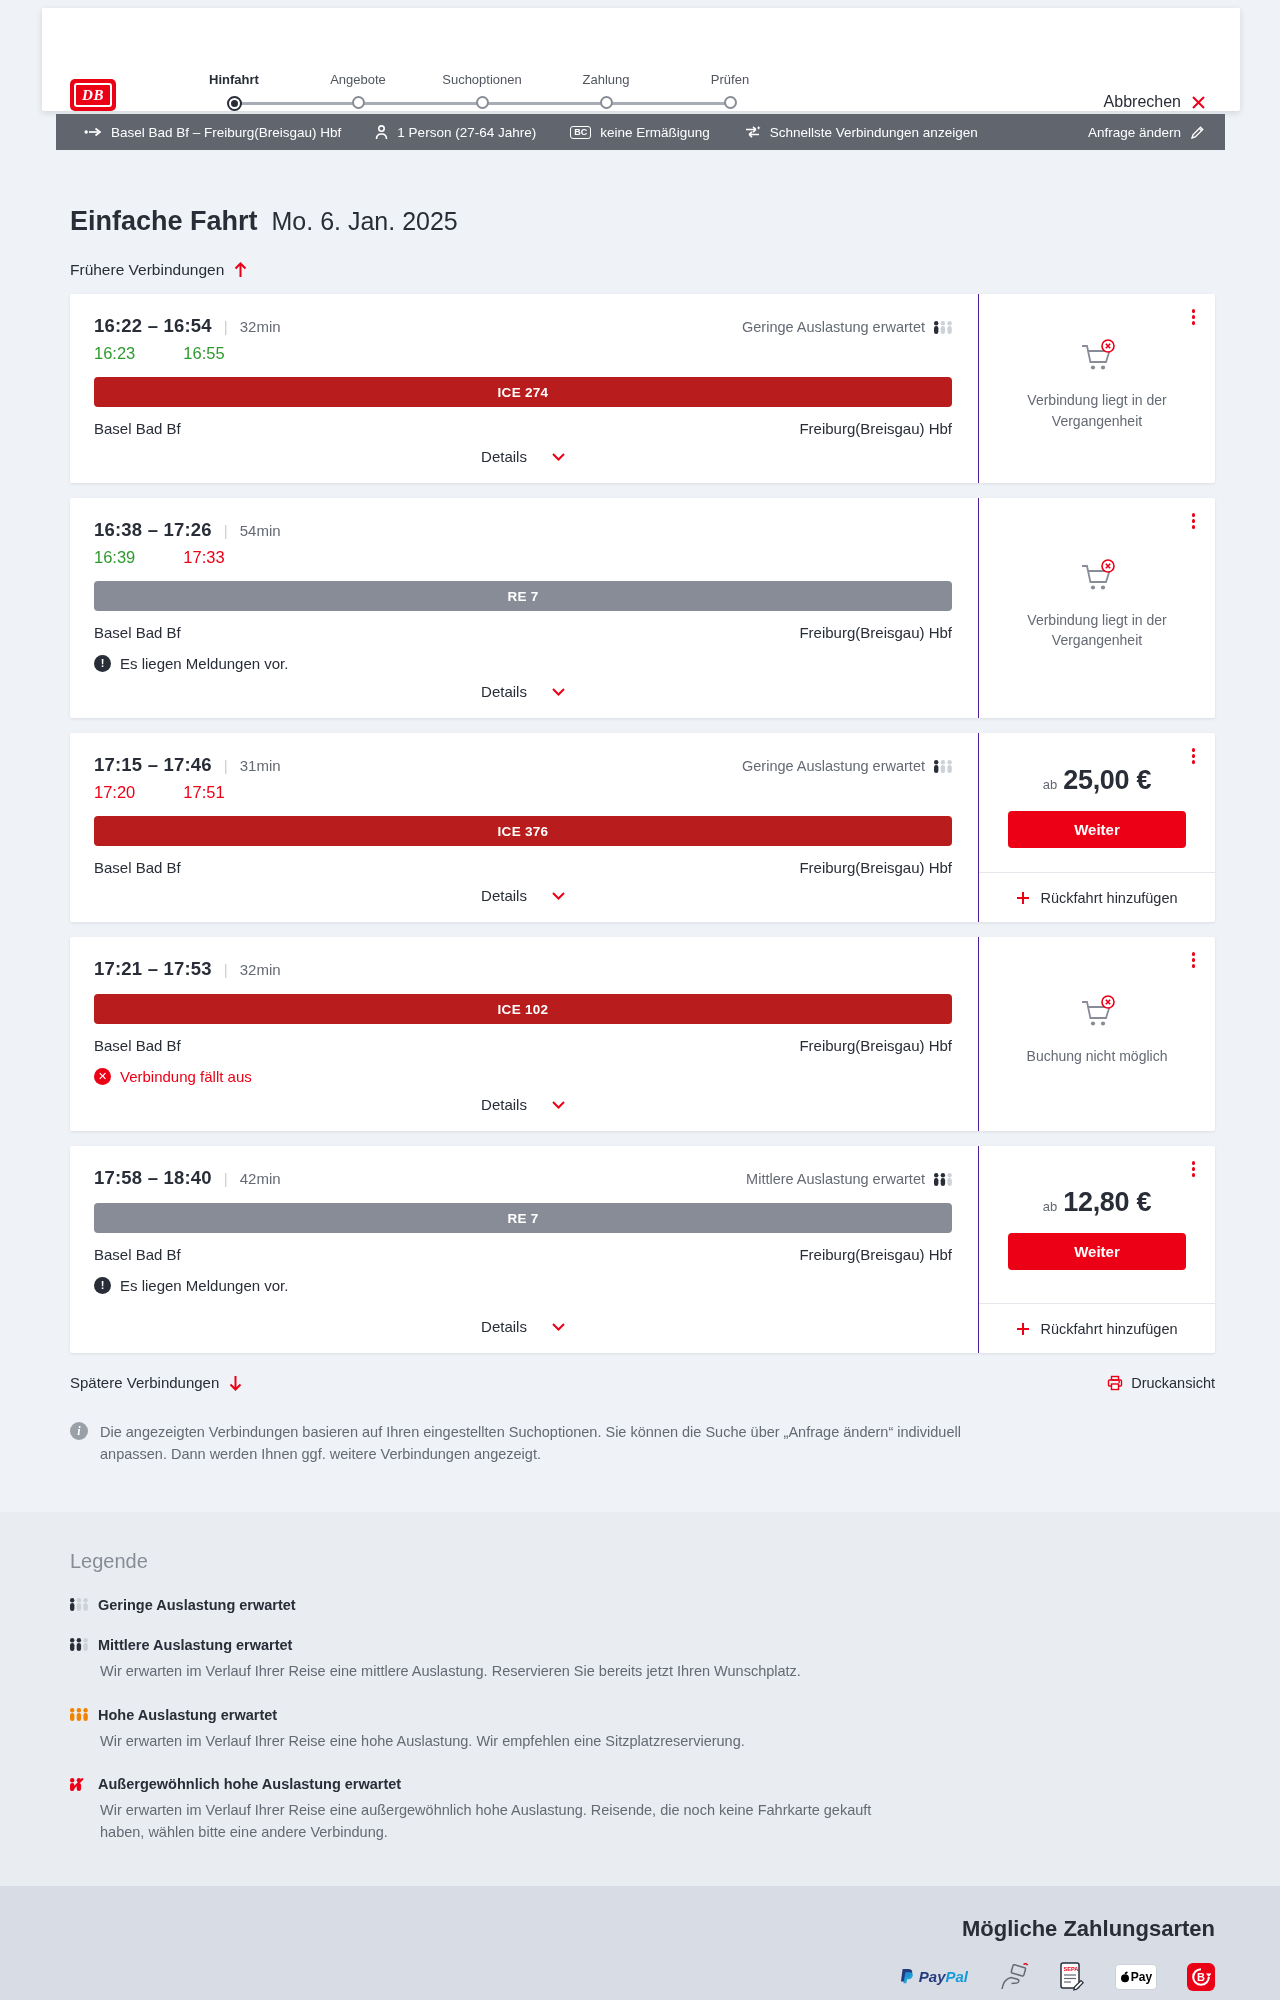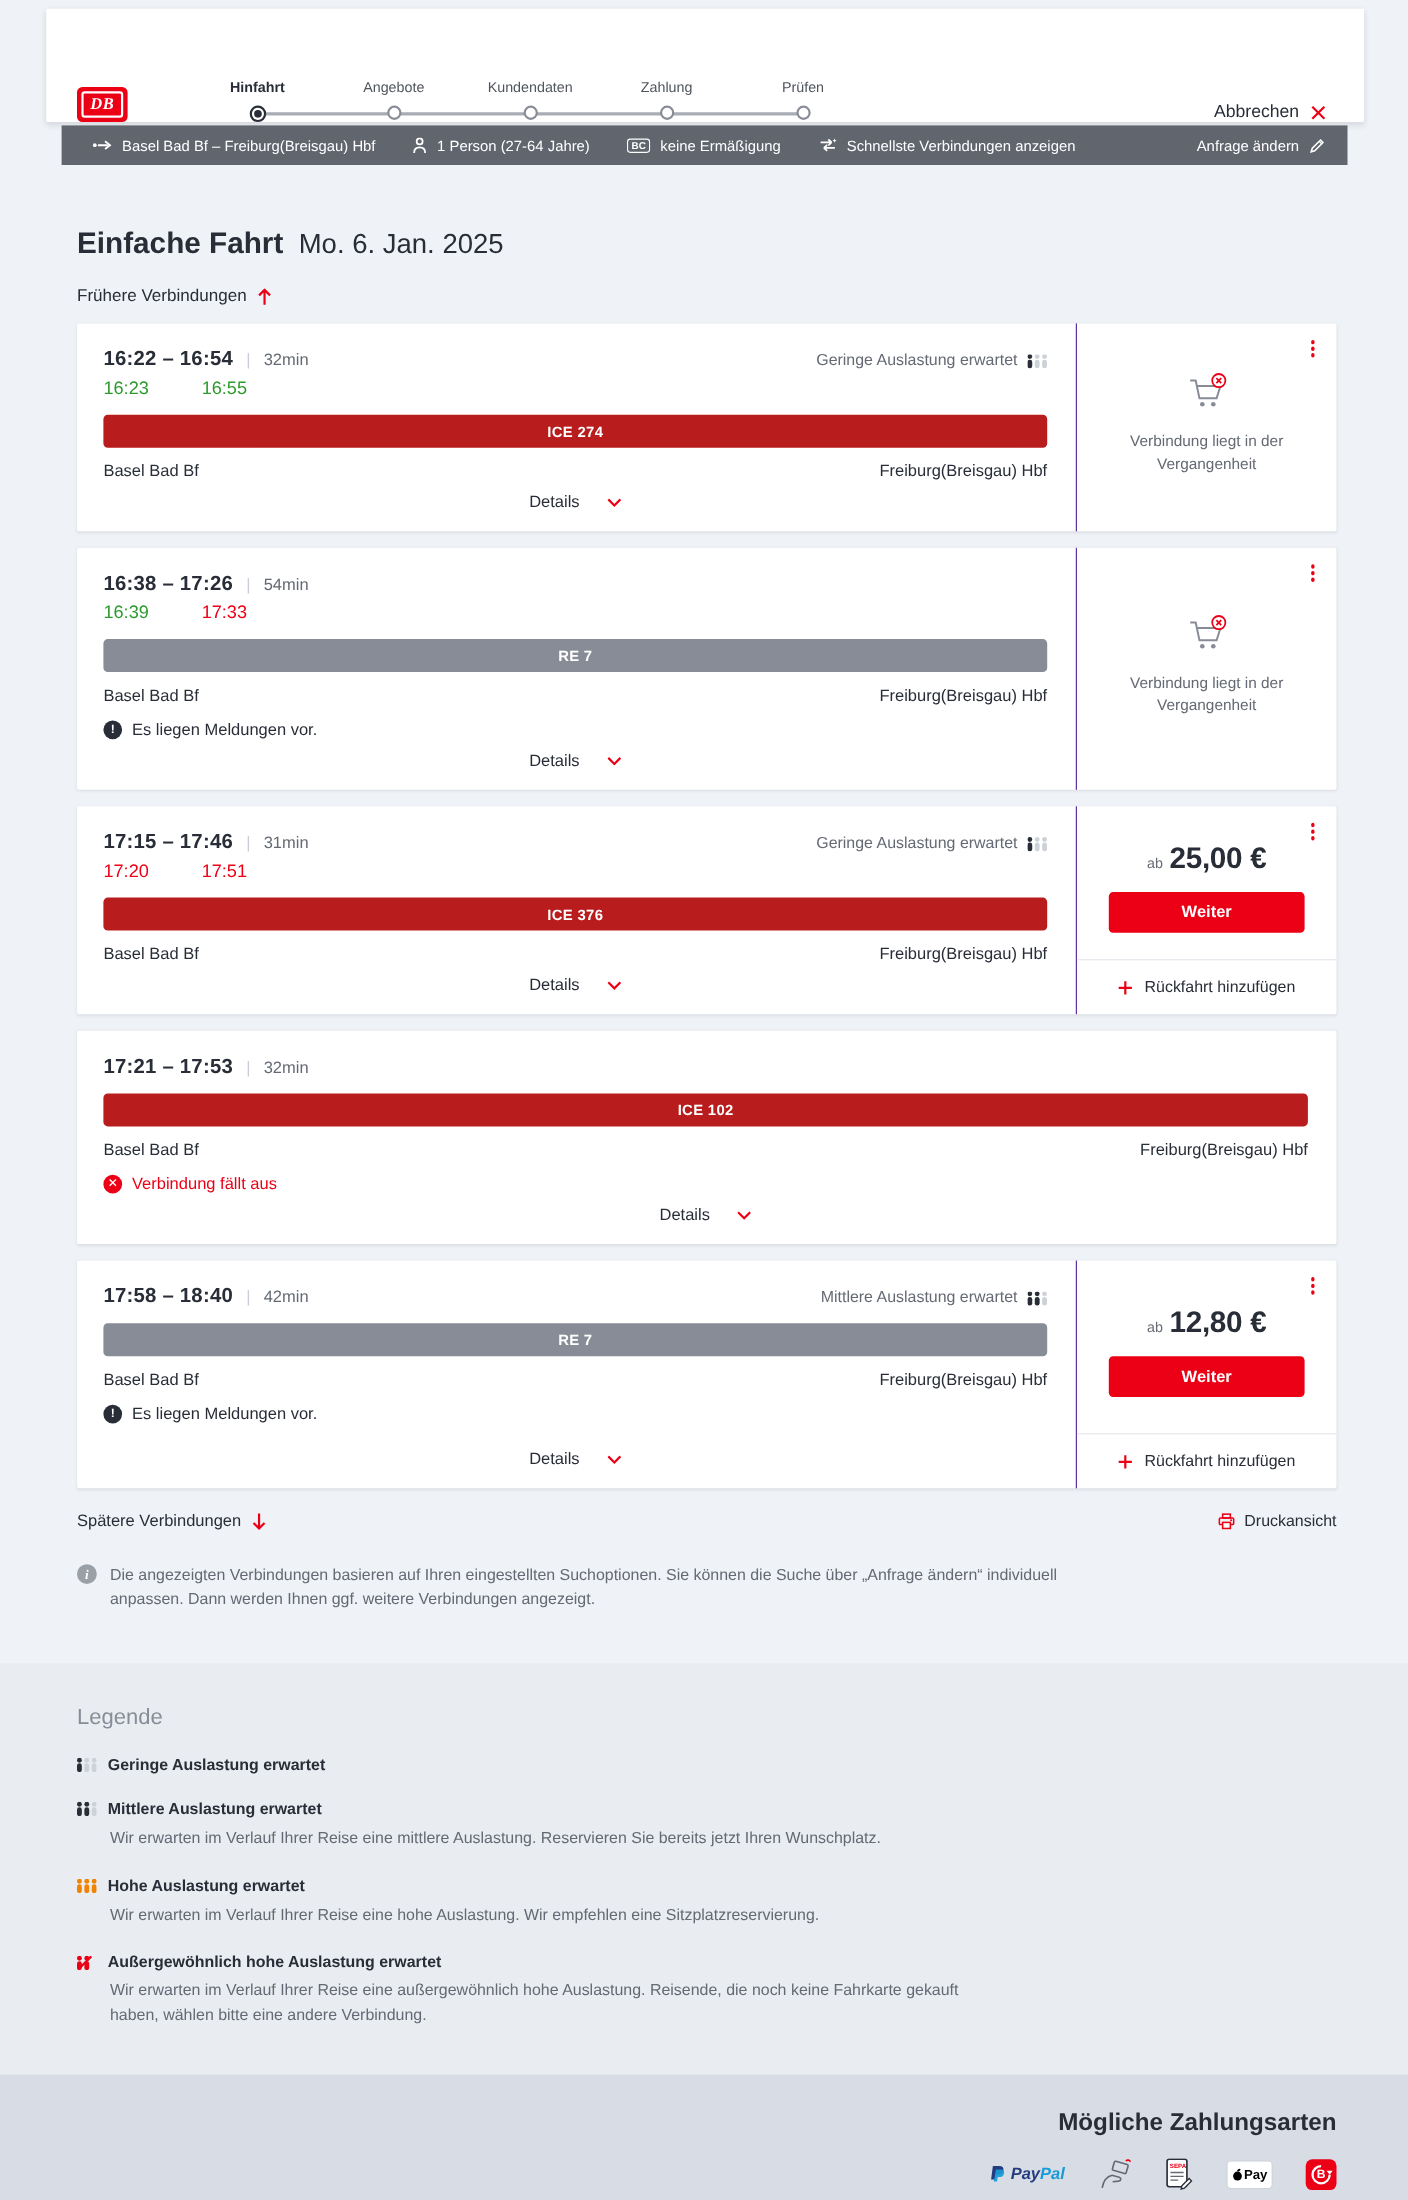--- a/index.html
+++ b/index.html
@@ -198,21 +198,21 @@
       <span class="step-label">Hinfahrt</span>
       <span class="dot">
           <i></i>
         </span>
     </div>
     <div class="step">
       <span class="step-label">Angebote</span>
       <span class="dot"></span>
     </div>
     <div class="step">
-      <span class="step-label">Kundendaten</span>
+      <span class="step-label">Suchoptionen</span>
       <span class="dot"></span>
     </div>
     <div class="step">
       <span class="step-label">Zahlung</span>
       <span class="dot"></span>
     </div>
     <div class="step">
       <span class="step-label">Prüfen</span>
       <span class="dot"></span>
     </div>
@@ -478,20 +478,37 @@
       </div>
       <div class="details-row">
         <span class="details-btn">
           <span>Details</span>
           <svg width="13" height="8" viewBox="0 0 13 8">
             <path d="M1 1 L6.5 6.5 L12 1" stroke="#ec0016" stroke-width="2" fill="none"></path>
           </svg>
         </span>
       </div>
     </div>
+    <aside class="card-side">
+      <span class="menu-dots">
+          <i></i>
+          <i></i>
+          <i></i>
+        </span>
+      <div class="panel-center">
+        <svg width="42" height="38" viewBox="0 0 42 38">
+          <path d="M6 8 H11 L14.4 24 H30 L33.5 13 H12" fill="none" stroke="#878c96" stroke-width="1.8"></path>
+          <circle cx="17" cy="29.5" r="2.1" fill="#878c96"></circle>
+          <circle cx="27" cy="29.5" r="2.1" fill="#878c96"></circle>
+          <circle cx="32" cy="8" r="6" fill="#fff" stroke="#ec0016" stroke-width="1.6"></circle>
+          <path d="M29.8 5.8 L34.2 10.2 M34.2 5.8 L29.8 10.2" stroke="#ec0016" stroke-width="1.6"></path>
+        </svg>
+        <span class="panel-note">Buchung nicht möglich</span>
+      </div>
+    </aside>
   </article>
 
   
   <article class="card">
     <div class="card-main">
       <div class="row-head">
         <span class="time-range">17:58 – 18:40</span>
         <span class="head-sep">|</span>
         <span class="duration">42min</span>
         <span class="occupancy">

